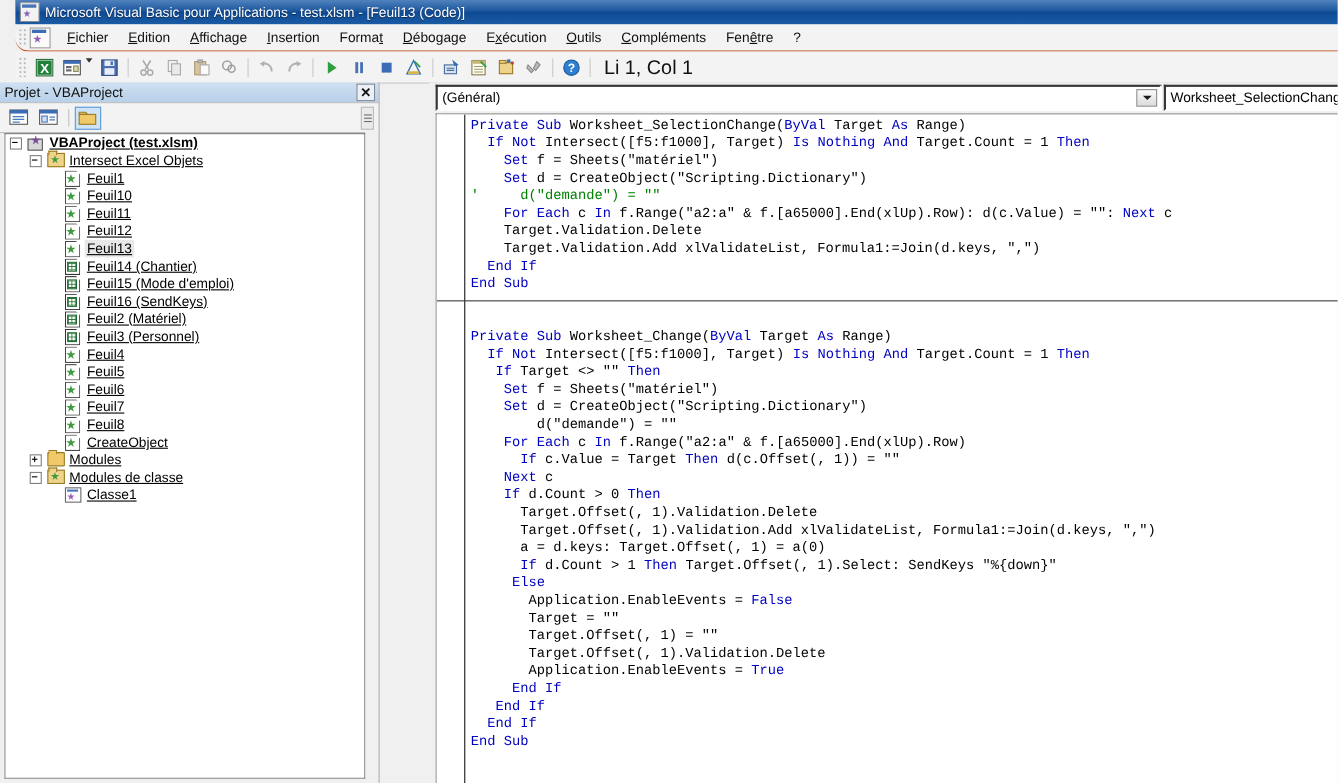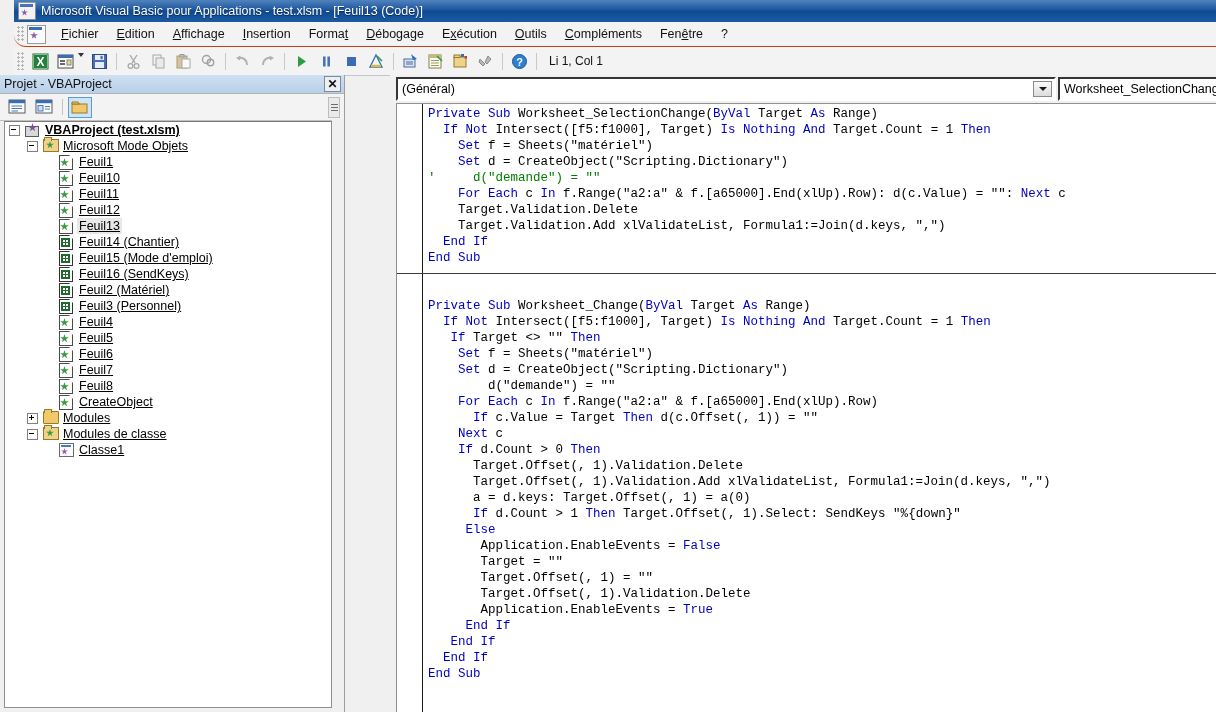--- a/index.html
+++ b/index.html
@@ -77,21 +77,21 @@
     width:8px;height:18px;margin:0 3px 0 3px;
     background-image:radial-gradient(circle at 1.5px 1.5px,#b7b7b7 1px,transparent 1.2px);
     background-size:4px 4px;flex:0 0 auto;
   }
   .tbtn{width:23px;height:23px;position:relative;flex:0 0 auto;margin:0 1px;}
   .tsep{width:1px;height:17px;background:#c9c9c9;margin:0 4px;flex:0 0 auto;}
   .tcaret{
     width:0;height:0;border-left:3.5px solid transparent;border-right:3.5px solid transparent;
     border-top:4px solid #333;margin:6px 3px 0 0;flex:0 0 auto;align-self:flex-start;
   }
-  .pos-label{font-size:12px;color:#111;margin-left:8px;white-space:nowrap;}
+  .pos-label{font-size:18px;color:#111;margin-left:8px;white-space:nowrap;}
   .tb-right-grip{
     position:absolute;right:3px;top:5px;width:9px;height:18px;
     display:flex;flex-direction:column;align-items:center;justify-content:center;gap:2px;
   }
   .tb-right-grip i{display:block;width:8px;height:1px;background:#8d8d8d;}
 
   
   .ic{position:absolute;left:3px;top:3px;width:17px;height:17px;}
 
   
@@ -494,21 +494,21 @@
             </span>
             <span class="tlabel bold">VBAProject (test.xlsm)</span>
           </div>
           <div class="trow">
             <span class="ind" style="width: 22px;"></span>
             <span class="tbox"></span>
             <span class="ind" style="width: 5px;"></span>
             <span class="icn">
               <span class="icn-folder-excel" style="position: absolute; left: 0px; top: 0px;"></span>
             </span>
-            <span class="tlabel">Microsoft Mode Objets</span>
+            <span class="tlabel">Intersect Excel Objets</span>
           </div>
           <div class="trow">
             <span class="ind" style="width: 40px;"></span>
             <span class="tdots" style="width: 14px; border-top: 0px;"></span>
             <span class="icn">
               <span class="icn-sheetgreen" style="position: absolute; left: 0px; top: 0px;"></span>
             </span>
             <span class="tlabel">Feuil1</span>
           </div>
           <div class="trow">

